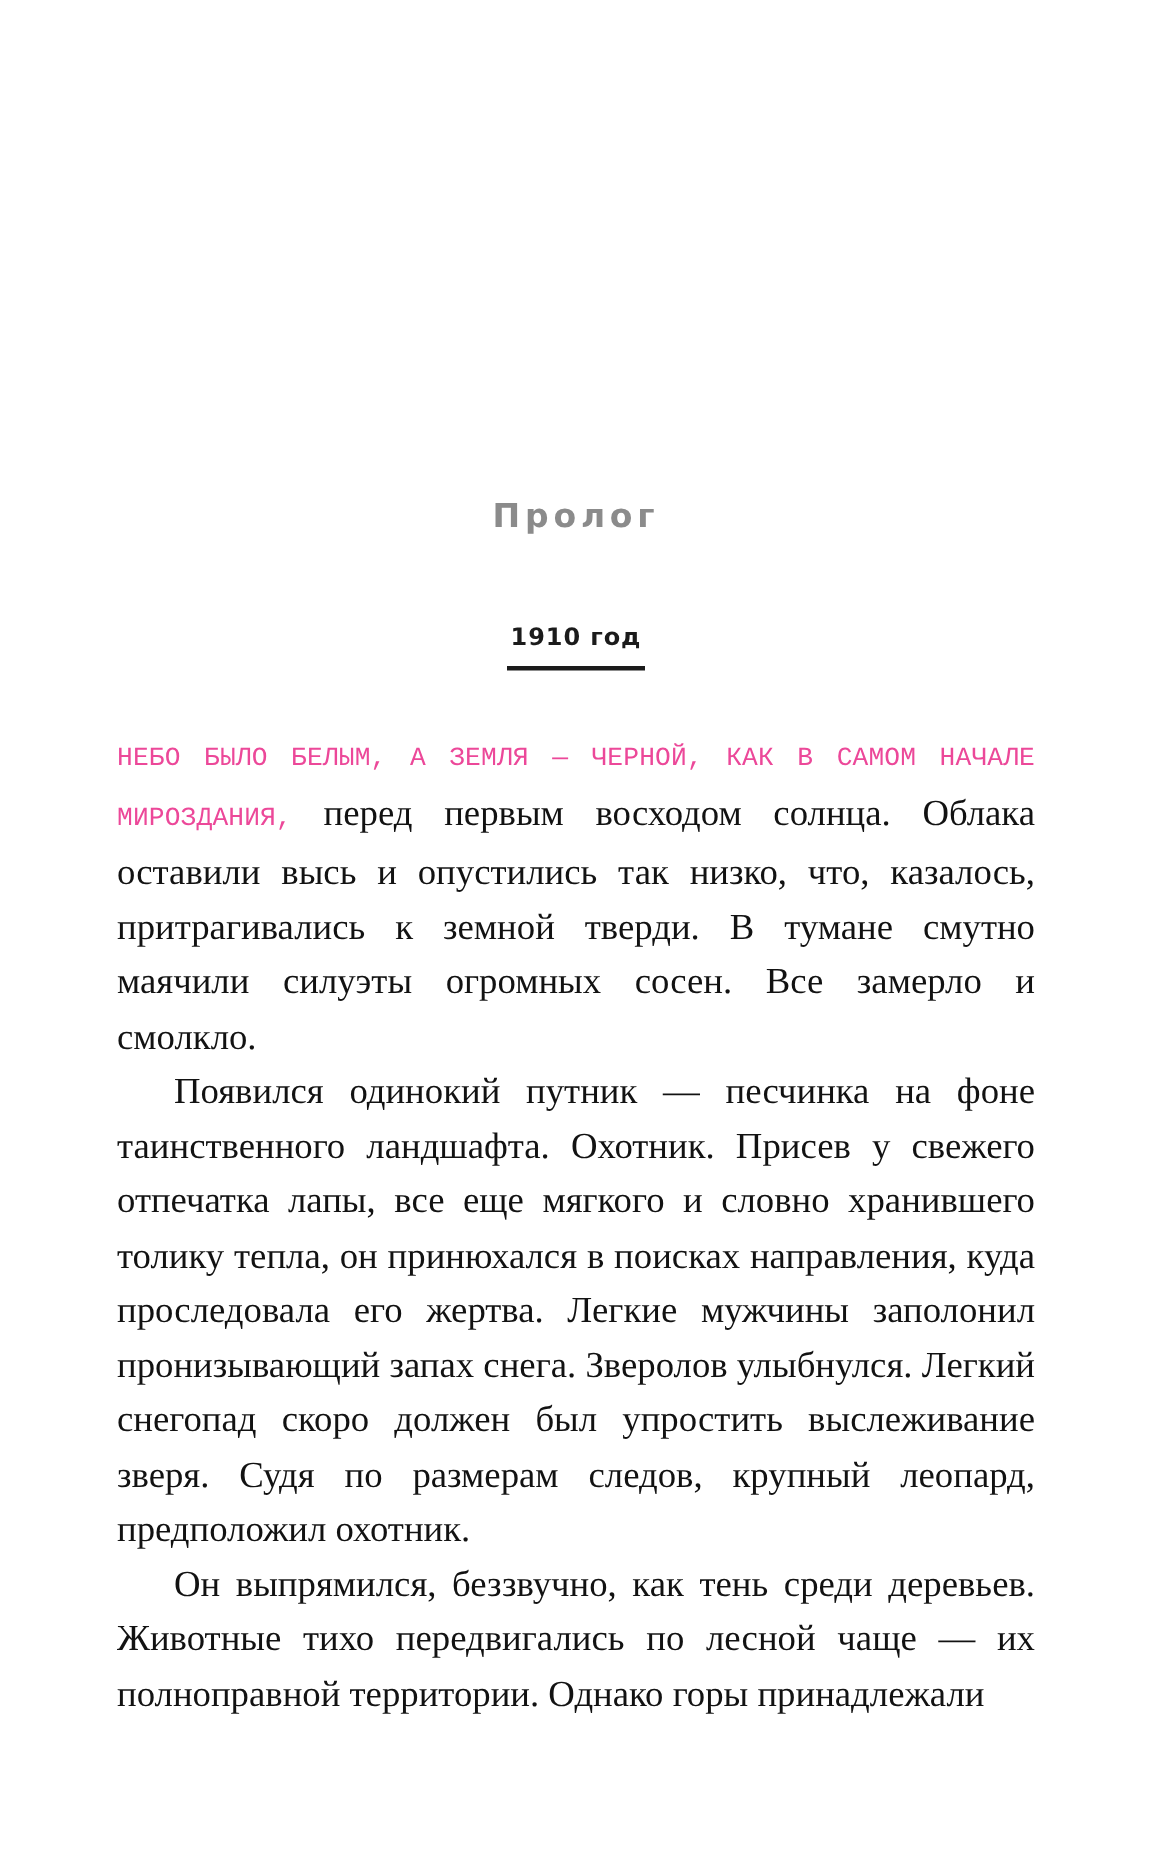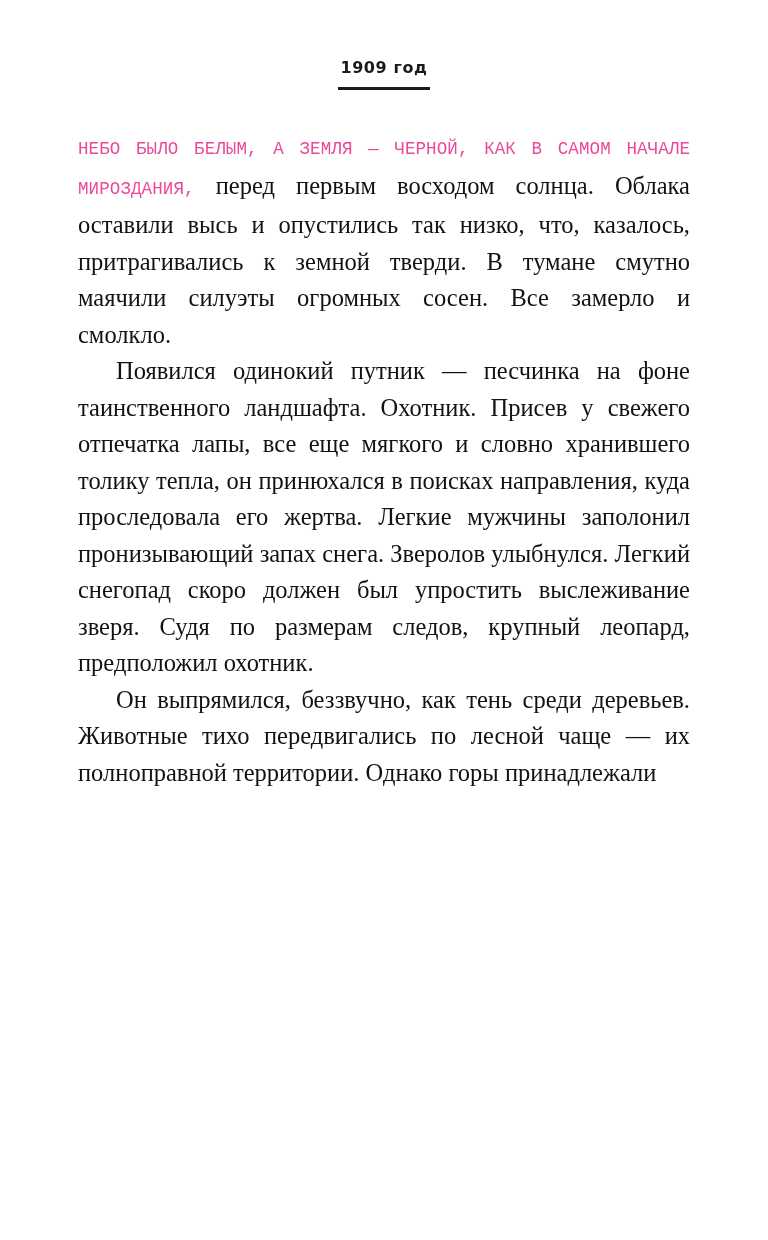--- a/index.html
+++ b/index.html
@@ -88,24 +88,25 @@
     font-weight: 400;
     letter-spacing: 0.1px;
     color: #ec4899;
   }
 </style>
 </head>
 <body>
 
 <div class="page">
 
+  <div class="prologue-label">Пролог</div>
 
 
   <div class="year-block">
-    <div class="year-label">1909 год</div>
+    <div class="year-label">1910 год</div>
     <div class="year-rule"></div>
   </div>
 
   <div class="body-text">
     <p class="first"><span class="smallcaps-lead">НЕБО БЫЛО БЕЛЫМ, А ЗЕМЛЯ — ЧЕРНОЙ, КАК В САМОМ НАЧАЛЕ МИРОЗДАНИЯ,</span><span> перед первым восходом солнца. Облака оставили высь и опустились так низко, что, казалось, притрагивались к земной тверди. В тумане смутно маячили силуэты огромных сосен. Все замерло и смолкло.</span></p>
     <p>Появился одинокий путник — песчинка на фоне таинственного ландшафта. Охотник. Присев у свежего отпечатка лапы, все еще мягкого и словно хранившего толику тепла, он принюхался в поисках направления, куда проследовала его жертва. Легкие мужчины заполонил пронизывающий запах снега. Зверолов улыбнулся. Легкий снегопад скоро должен был упростить выслеживание зверя. Судя по размерам следов, крупный леопард, предположил охотник.</p>
     <p>Он выпрямился, беззвучно, как тень среди деревьев. Животные тихо передвигались по лесной чаще — их полноправной территории. Однако горы принадлежали</p>
   </div>
 
 </div>

